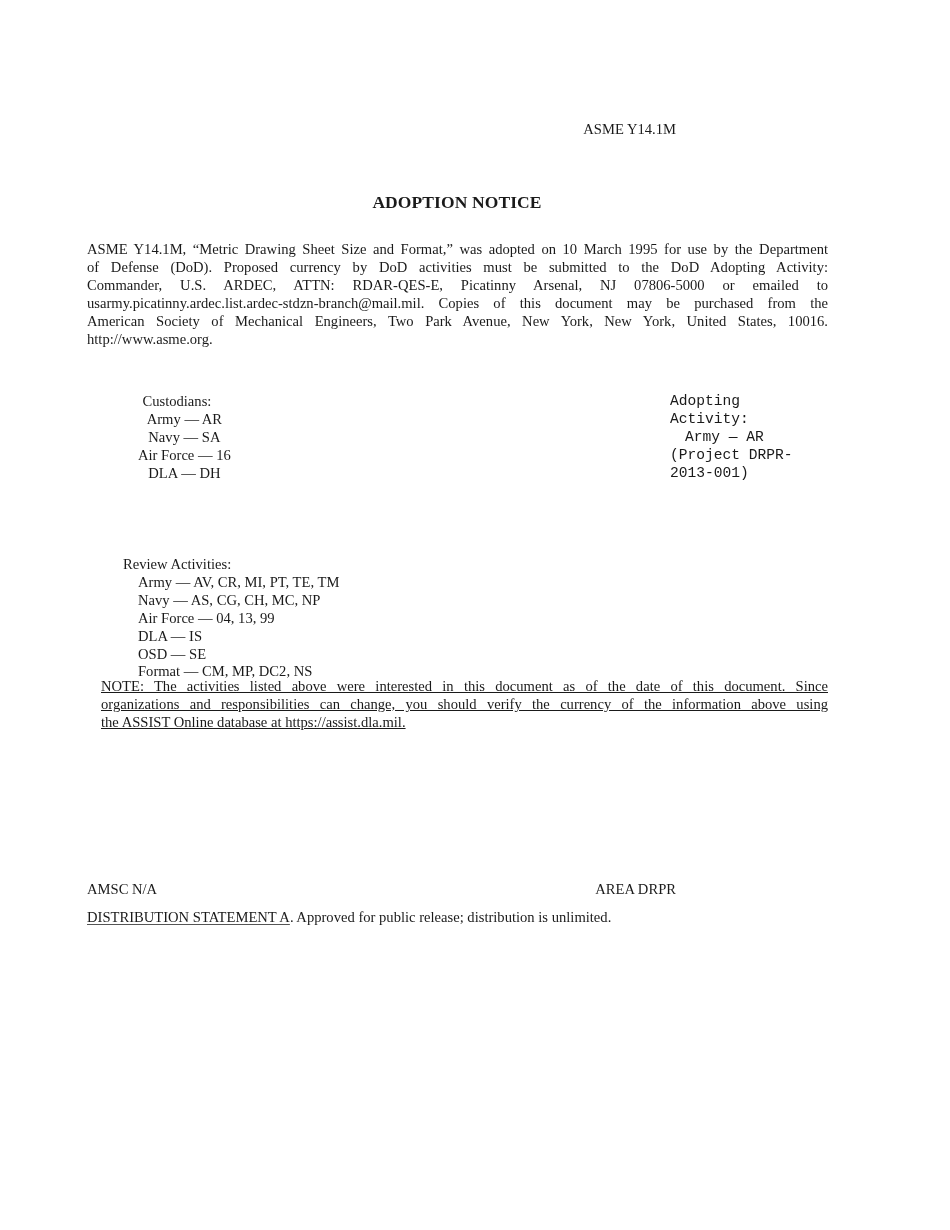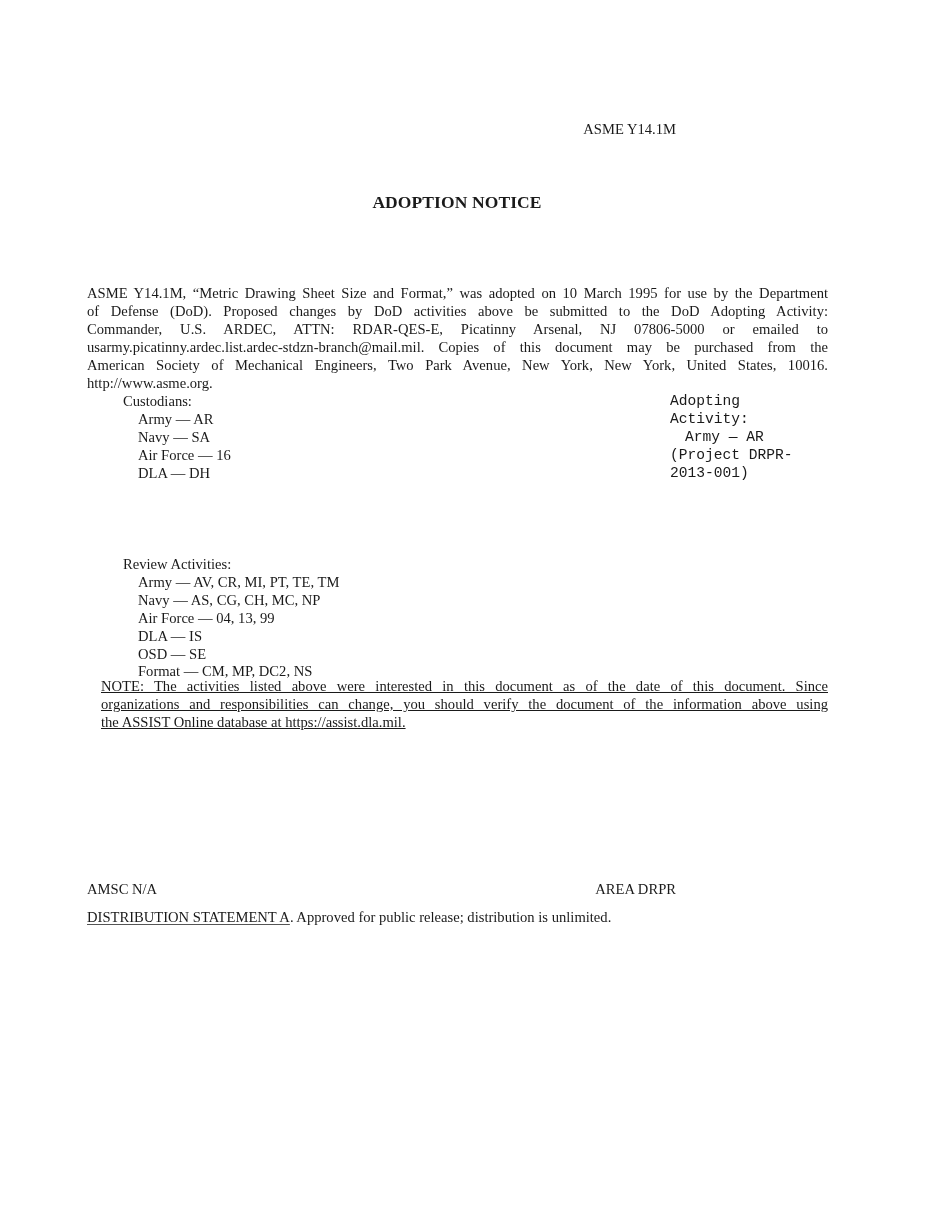--- a/index.html
+++ b/index.html
@@ -41,21 +41,20 @@
       letter-spacing: 0.1px;
     }
     .intro {
       position: absolute;
       top: 241px;
       left: 87px;
       width: 741px;
       text-align: justify;
       line-height: 17.9px;
       font-size: 14.6px;
-      margin-top: 44px;
     }
     .intro .line {
       display: block;
       text-align: justify;
       text-align-last: justify;
       white-space: nowrap;
     }
     .intro .line.last {
       text-align-last: left;
     }
@@ -64,21 +63,21 @@
       line-height: 17.9px;
       font-size: 14.6px;
     }
     .list-block .heading {
       display: block;
     }
     .list-block .item {
       display: block;
       padding-left: 15px;
     }
-    .custodians { top: 393px; left: 123px; }
+    .custodians { top: 393px; left: 123px; text-align: center; }
     .review { top: 517px; left: 123px; margin-top: 39px; }
     .adopting { top: 393px; left: 670px; font-family: Liberation Mono, monospace; }
     .adopting .project { display: block; }
     .note {
       position: absolute;
       top: 678px;
       left: 101px;
       width: 727px;
       line-height: 17.9px;
       font-size: 14.6px;
@@ -122,21 +121,21 @@
 <body>
 
 <div class="page">
 
   <div class="doc-id">ASME Y14.1M</div>
 
   <div class="title">ADOPTION NOTICE</div>
 
   <div class="intro">
     <span class="line">ASME Y14.1M, “Metric Drawing Sheet Size and Format,” was adopted on 10 March 1995 for use by the Department</span>
-    <span class="line">of Defense (DoD). Proposed changes by DoD activities above be submitted to the DoD Adopting Activity:</span>
+    <span class="line">of Defense (DoD). Proposed currency by DoD activities must be submitted to the DoD Adopting Activity:</span>
     <span class="line">Commander, U.S. ARDEC, ATTN: RDAR-QES-E, Picatinny Arsenal, NJ 07806-5000 or emailed to</span>
     <span class="line">usarmy.picatinny.ardec.list.ardec-stdzn-branch@mail.mil. Copies of this document may be purchased from the</span>
     <span class="line">American Society of Mechanical Engineers, Two Park Avenue, New York, New York, United States, 10016.</span>
     <span class="line last">http://www.asme.org.</span>
   </div>
 
   <div class="list-block custodians">
     <span class="heading">Custodians:</span>
     <span class="item">Army — AR</span>
     <span class="item">Navy — SA</span>
@@ -155,21 +154,21 @@
     <span class="item">Army — AV, CR, MI, PT, TE, TM</span>
     <span class="item">Navy — AS, CG, CH, MC, NP</span>
     <span class="item">Air Force — 04, 13, 99</span>
     <span class="item">DLA — IS</span>
     <span class="item">OSD — SE</span>
     <span class="item">Format — CM, MP, DC2, NS</span>
   </div>
 
   <div class="note">
     <span class="line">NOTE: The activities listed above were interested in this document as of the date of this document. Since</span>
-    <span class="line">organizations and responsibilities can change, you should verify the document of the information above using</span>
+    <span class="line">organizations and responsibilities can change, you should verify the currency of the information above using</span>
     <span class="line last">the ASSIST Online database at https://assist.dla.mil.</span>
   </div>
 
   <div class="amsc">AMSC N/A</div>
   <div class="area">AREA DRPR</div>
 
   <div class="distribution">
     <span class="stmt">DISTRIBUTION STATEMENT A</span><span>. Approved for public release; distribution is unlimited.</span>
   </div>
 

